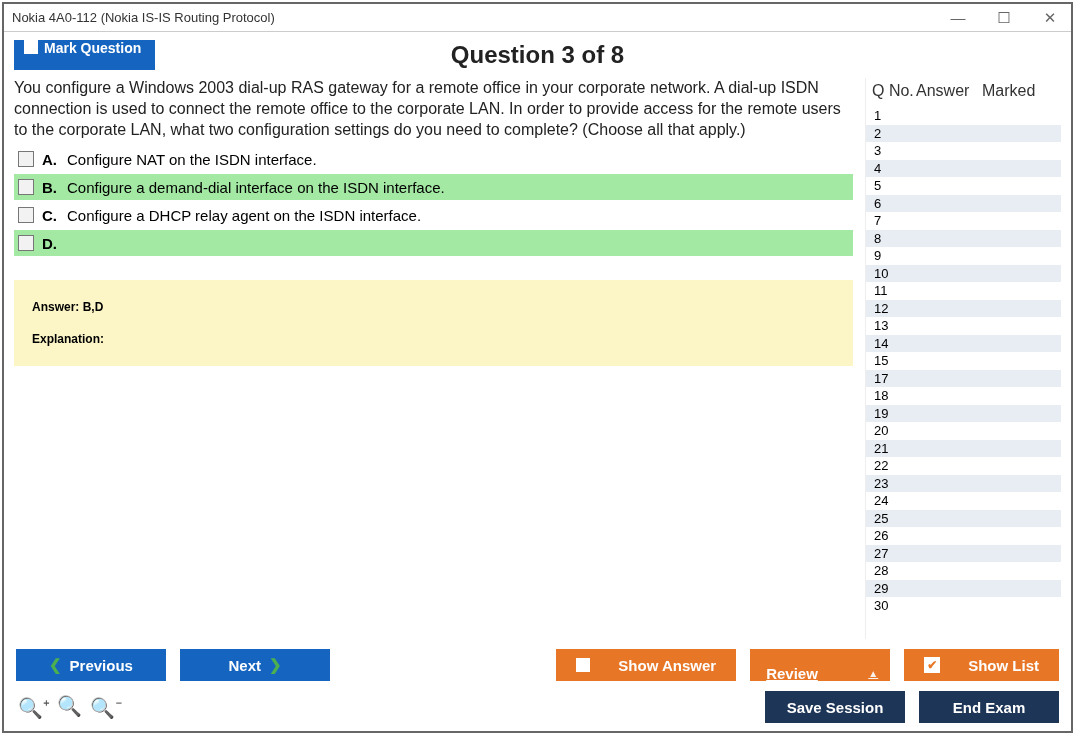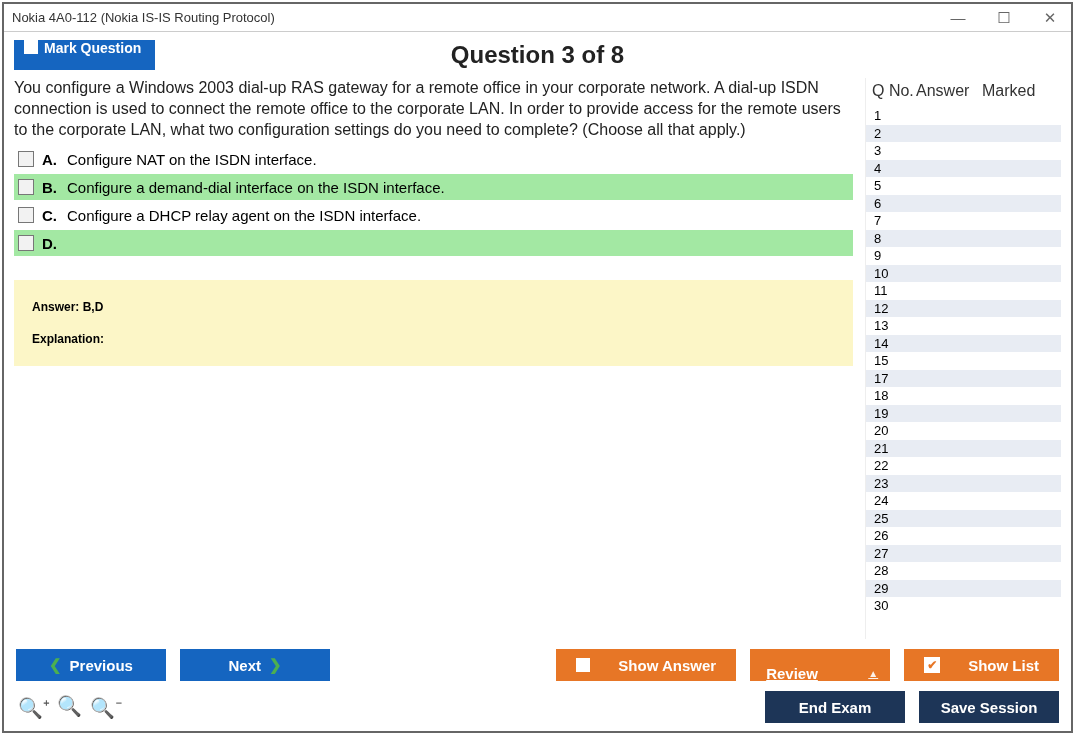--- a/index.html
+++ b/index.html
@@ -295,21 +295,21 @@
       </button>
     </div>
     <div class="btnrow">
       <div class="zoomrow">
         <span>🔍⁺</span>
         <span>🔍</span>
         <span>🔍⁻</span>
       </div>
       <div class="spacer"></div>
       <button class="bbtn dark">
+        <span>Save Session</span>
+      </button>
+      <button class="bbtn dark">
         <span>End Exam</span>
       </button>
-      <button class="bbtn dark">
-        <span>Save Session</span>
-      </button>
     </div>
   </div>
 
 </div>
 
 </body></html>

